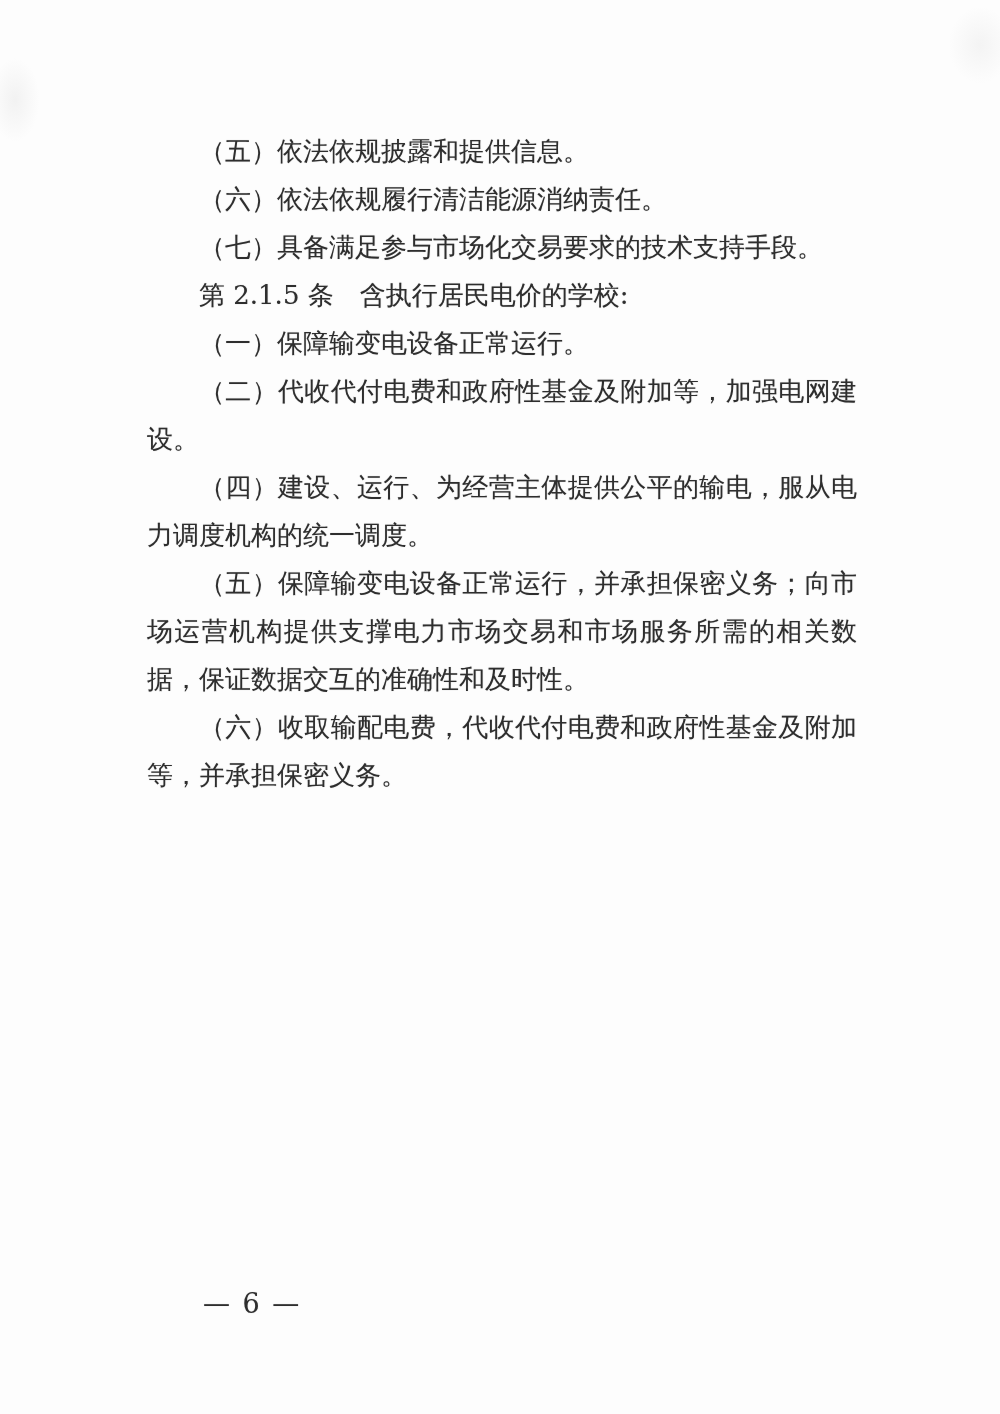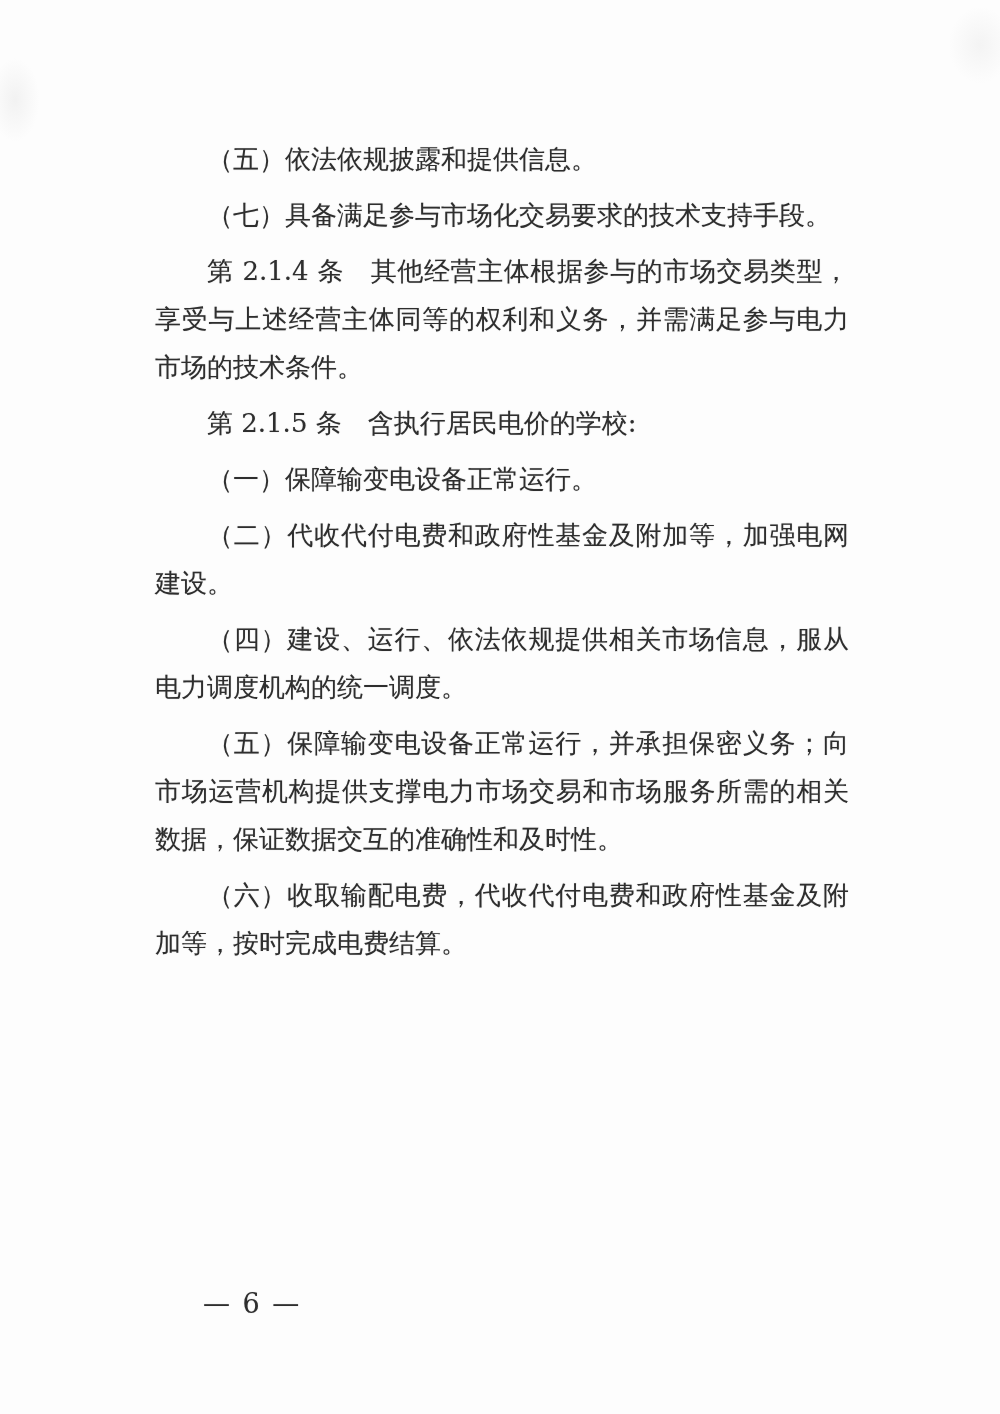--- a/index.html
+++ b/index.html
@@ -37,21 +37,21 @@
     top: 127px;
     width: 710px;
     font-size: 26px;
     line-height: 48px;
     color: var(--text-color);
     text-align: justify;
     text-justify: inter-character;
     text-shadow: 0 0 1px rgba(46,46,46,0.35);
   }
   .body-text p {
-    margin: 8px;
+    margin: 0;
     padding: 0;
     text-indent: 2em;
   }
   .page-footer {
     position: absolute;
     left: 203px;
     top: 1288px;
     font-size: 27px;
     line-height: 32px;
     color: var(--text-color);
@@ -62,25 +62,25 @@
 </head>
 <body>
 
 <div class="page">
 
   <div class="scan-artifact top-left"></div>
   <div class="scan-artifact top-right"></div>
 
   <div class="body-text">
     <p>（五）依法依规披露和提供信息。</p>
+    <p>（六）依法依规履行清洁能源消纳责任。</p>
     <p>（七）具备满足参与市场化交易要求的技术支持手段。</p>
-    <p>第 2.1.4 条　其他经营主体根据参与的市场交易类型，享受与上述经营主体同等的权利和义务，并需满足参与电力市场的技术条件。</p>
     <p>第 2.1.5 条　含执行居民电价的学校:</p>
     <p>（一）保障输变电设备正常运行。</p>
     <p>（二）代收代付电费和政府性基金及附加等，加强电网建设。</p>
-    <p>（四）建设、运行、依法依规提供相关市场信息，服从电力调度机构的统一调度。</p>
+    <p>（四）建设、运行、为经营主体提供公平的输电，服从电力调度机构的统一调度。</p>
     <p>（五）保障输变电设备正常运行，并承担保密义务；向市场运营机构提供支撑电力市场交易和市场服务所需的相关数据，保证数据交互的准确性和及时性。</p>
-    <p>（六）收取输配电费，代收代付电费和政府性基金及附加等，按时完成电费结算。</p>
+    <p>（六）收取输配电费，代收代付电费和政府性基金及附加等，并承担保密义务。</p>
   </div>
 
   <div class="page-footer">— 6 —</div>
 
 </div>
 
 </body></html>

